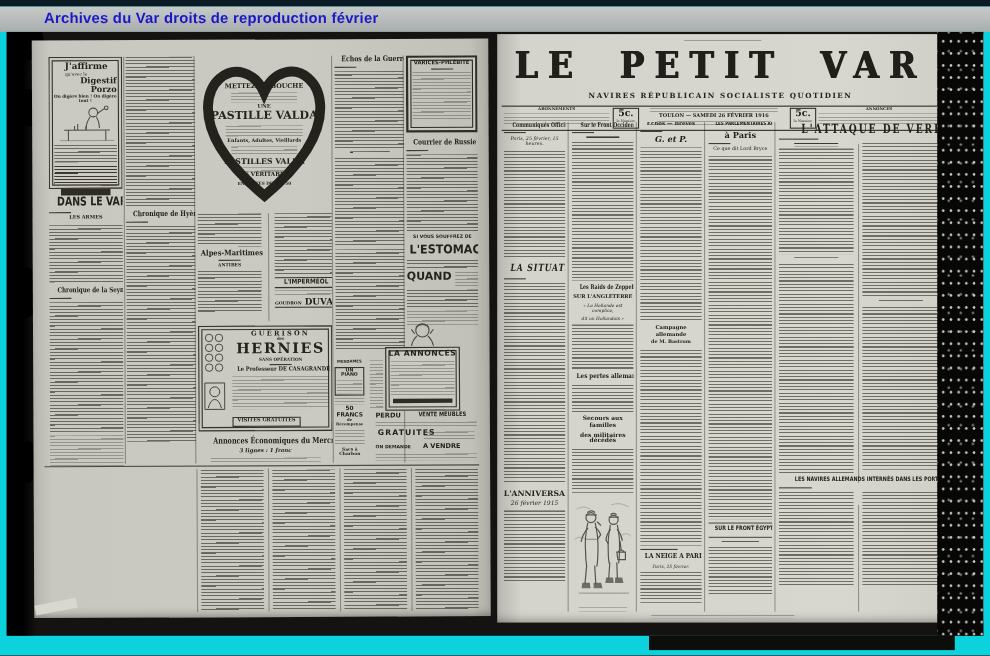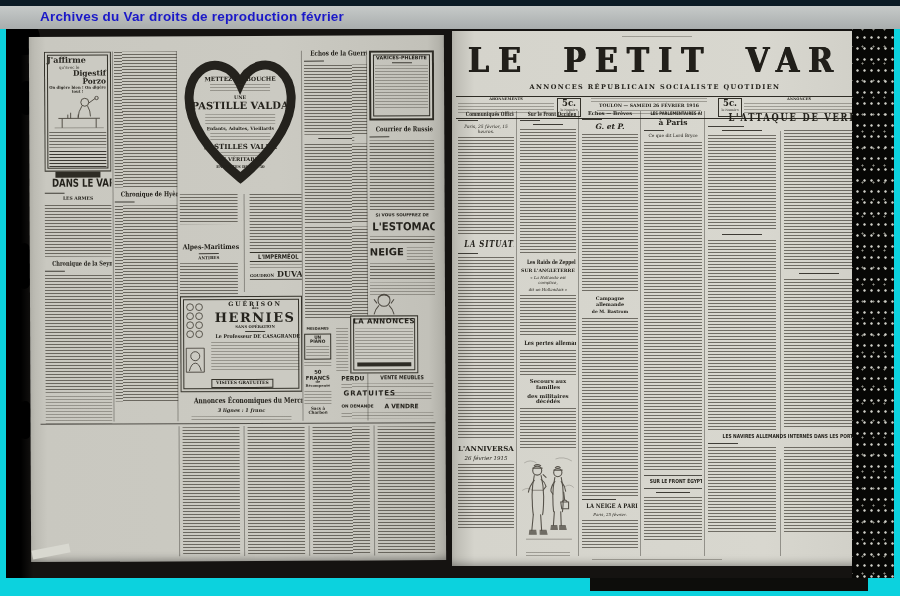--- a/index.html
+++ b/index.html
@@ -63,21 +63,21 @@
     </div>
 
     <div id="left-page" class="ab page">
       <div class="vr" style="left:83px;top:15px;height:370px;"></div>
       <div class="vr" style="left:147px;top:15px;height:370px;"></div>
       <div class="vr" style="left:272px;top:15px;height:370px;"></div>
       <div class="vr" style="left:337px;top:15px;height:370px;"></div>
 
       <div class="col" style="left:15px;top:15px;width:67px;height:372px;">
         <div class="box2" style="height:112px;padding:3px 2px;background:#cbcac2;">
-          <div class="hl" style="font-size:8px;text-align:left;margin-left:0;">J'affirme</div>
+          <div class="hl" style="font-size:8px;text-align:left;margin-left:12px;">J'affirme</div>
           <div style="font-size:4px;margin-left:12px;">qu'avec le</div>
           <div class="hl" style="font-size:7.5px;text-align:right;margin-right:2px;">Digestif Porzo</div>
           <div class="hl" style="font-size:3.8px;">On digère bien ! On digère tout !</div>
           <svg width="56" height="34" viewBox="0 0 58 36" style="display:block;margin:2px auto;">
             <g stroke="#4d4941" fill="none" stroke-width="1">
               <circle cx="36" cy="7" r="4.2"></circle>
               <path d="M33 11 q-4 6 -4 12 M39 11 q3 5 3 11"></path>
               <path d="M40 8 l7 -5"></path>
                 <circle cx="48.5" cy="2.5" r="1.8"></circle>
               <path d="M8 24 h44 M12 24 v10 M48 24 v10 M29 24 v-4"></path>
@@ -127,21 +127,21 @@
           <div class="ab tx lt" style="left:31px;top:81px;width:60px;height:8px;"></div>
           <div class="ab hl" style="left:11px;top:91px;width:100px;font-size:7px;">PASTILLES VALDA</div>
           <div class="ab tx lt" style="left:41px;top:100px;width:40px;height:4px;"></div>
           <div class="ab hl" style="left:11px;top:105px;width:100px;font-size:5.2px;">LES VÉRITABLES</div>
           <div class="ab hl" style="left:16px;top:113px;width:90px;font-size:3.8px;">EN BOITES DE 1 fr. 50</div>
         </div>
 
         <div style="display:flex;margin-top:8px;height:98px;">
           <div style="width:58px;">
             <div class="tx" style="height:30px;"></div>
-            <div class="hl" style="font-size:6.8px;margin-top:20px;">
+            <div class="hl" style="font-size:6.8px;margin-top:3px;">
                 <span class="fit" style="transform:scaleX(.9);">Alpes-Maritimes</span>
               </div>
             <div class="hrs"></div>
             <div class="hl" style="font-size:4px;">ANTIBES</div>
             <div class="tx" style="height:38px;margin-top:2px;"></div>
           </div>
           <div style="width:57px;margin-left:6px;border-left:1px solid rgba(35,32,26,.38);padding-left:5px;">
             <div class="tx" style="height:56px;"></div>
             <div class="hl sans" style="font-size:6px;border-top:1px solid #34322a;border-bottom:1px solid #34322a;padding:1px 0;margin-top:2px;">
                 <span class="fit" style="transform:scaleX(.88);">L'IMPERMÉOL</span>
@@ -228,21 +228,21 @@
             <span class="fit">Courrier de Russie</span>
           </div>
         <div class="hrs"></div>
         <div class="tx" style="height:70px;margin-top:2px;"></div>
         <div class="hl sans" style="font-size:4.2px;margin-top:2px;">SI VOUS SOUFFREZ DE</div>
         <div class="hl sans" style="font-size:11px;">
             <span class="fit" style="transform:scaleX(.92);">L'ESTOMAC</span>
           </div>
         <div class="tx" style="height:8px;margin-top:2px;"></div>
         <div style="display:flex;margin-top:2px;">
-          <div class="hl sans" style="font-size:10px;">NEIGE</div>
+          <div class="hl sans" style="font-size:10px;">QUAND</div>
           <div class="tx lt" style="width:26px;height:13px;margin-left:3px;"></div>
         </div>
         <div class="tx" style="height:16px;"></div>
         <div class="tx lt" style="height:24px;margin-top:2px;"></div>
       </div>
 
       <div class="ab" style="left:320px;top:256px;width:68px;">
         <svg style="display:block;margin:0 auto;" width="30" height="24" viewBox="0 0 30 24">
           <g stroke="#4d4941" fill="none" stroke-width="1">
             <circle cx="15" cy="9" r="6"></circle>
@@ -278,21 +278,21 @@
       <div class="ab tx" style="left:217px;top:391px;width:57px;height:128px;"></div>
       <div class="ab tx" style="left:282px;top:391px;width:57px;height:128px;"></div>
       <div class="ab tx" style="left:347px;top:391px;width:57px;height:128px;"></div>
     </div>
 
     <div id="right-page" class="ab page">
       <div class="ab tx lt" style="left:170px;top:5px;width:70px;height:3px;"></div>
 
       <div class="ab" style="left:0;top:12px;width:406px;">
         <div id="masthead-title">LE PETIT VAR</div>
-        <div class="hl" style="font-size:6.5px;letter-spacing:1.4px;margin-top:6px;">ANNONCES RÉPUBLICAIN SOCIALISTE QUOTIDIEN</div>
+        <div class="hl" style="font-size:6.5px;letter-spacing:1.4px;margin-top:6px;">NAVIRES RÉPUBLICAIN SOCIALISTE QUOTIDIEN</div>
       </div>
 
       <div class="ab" style="left:4px;top:65px;width:398px;height:21px;border-top:1px solid #2e2c25;border-bottom:1px solid #2e2c25;">
         <div class="ab" style="left:2px;top:1px;width:96px;">
           <div class="hl" style="font-size:3.6px;">ABONNEMENTS</div>
           <div class="tx lt" style="height:12px;margin-top:1px;"></div>
         </div>
         <div class="ab box" style="left:101px;top:1px;width:22px;height:17px;text-align:center;">
           <div class="hl" style="font-size:8.5px;">5c.</div>
           <div style="font-size:3.2px;text-align:center;">le Numéro</div>

